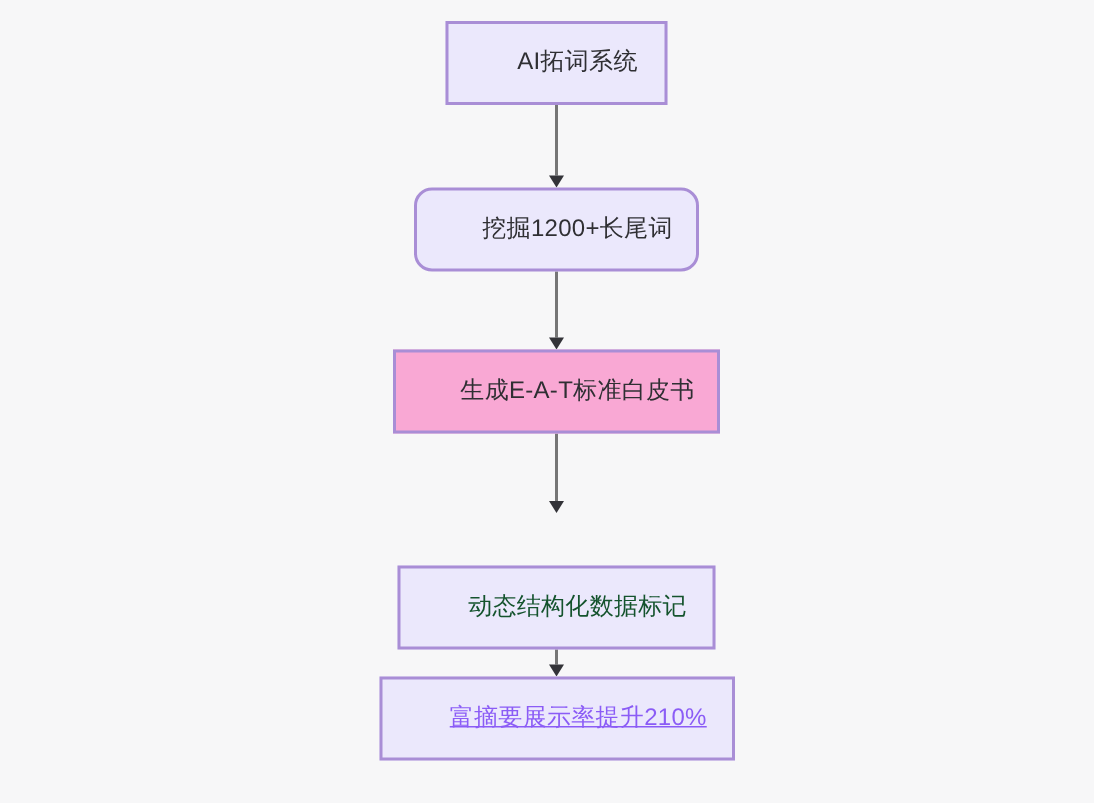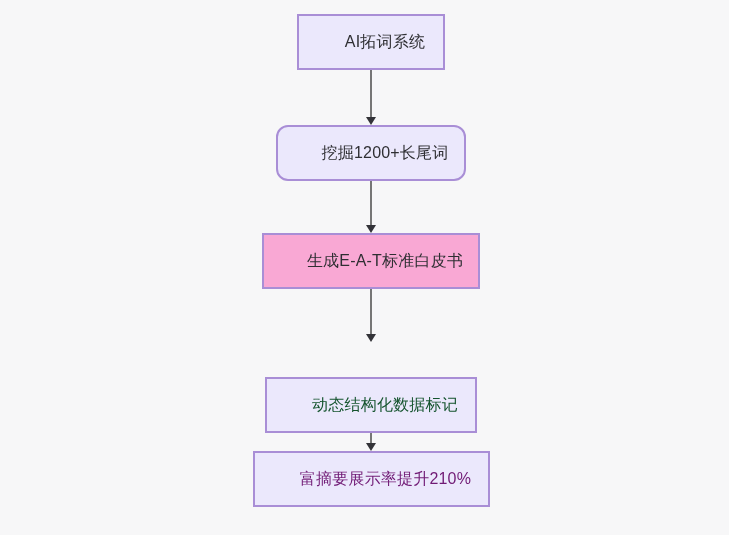--- a/index.html
+++ b/index.html
@@ -95,17 +95,17 @@
   </div>
 
   <div class="node" style="left: 262px; top: 233px; width: 218px; height: 56px; background: #f9a8d4; border-color: rgb(169, 142, 214); color: rgb(47, 47, 51);">
     <span>生成E-A-T标准白皮书</span>
   </div>
 
   <div class="node" style="left: 265px; top: 342px; width: 212px; height: 56px; background: rgb(235, 232, 252); border-color: rgb(169, 142, 214); color: #14532d; margin-top: 35px;">
     <span>动态结构化数据标记</span>
   </div>
 
-  <div class="node" style="left: 253px; top: 451px; width: 237px; height: 56px; background: rgb(235, 232, 252); border-color: rgb(169, 142, 214); color: #701a75;">
+  <div class="node" style="left: 253px; top: 451px; width: 237px; height: 56px; background: rgb(235, 232, 252); border-color: rgb(169, 142, 214); color: #8b5cf6; text-decoration: underline;">
     <span>富摘要展示率提升210%</span>
   </div>
 
 </div>
 
 </body></html>

